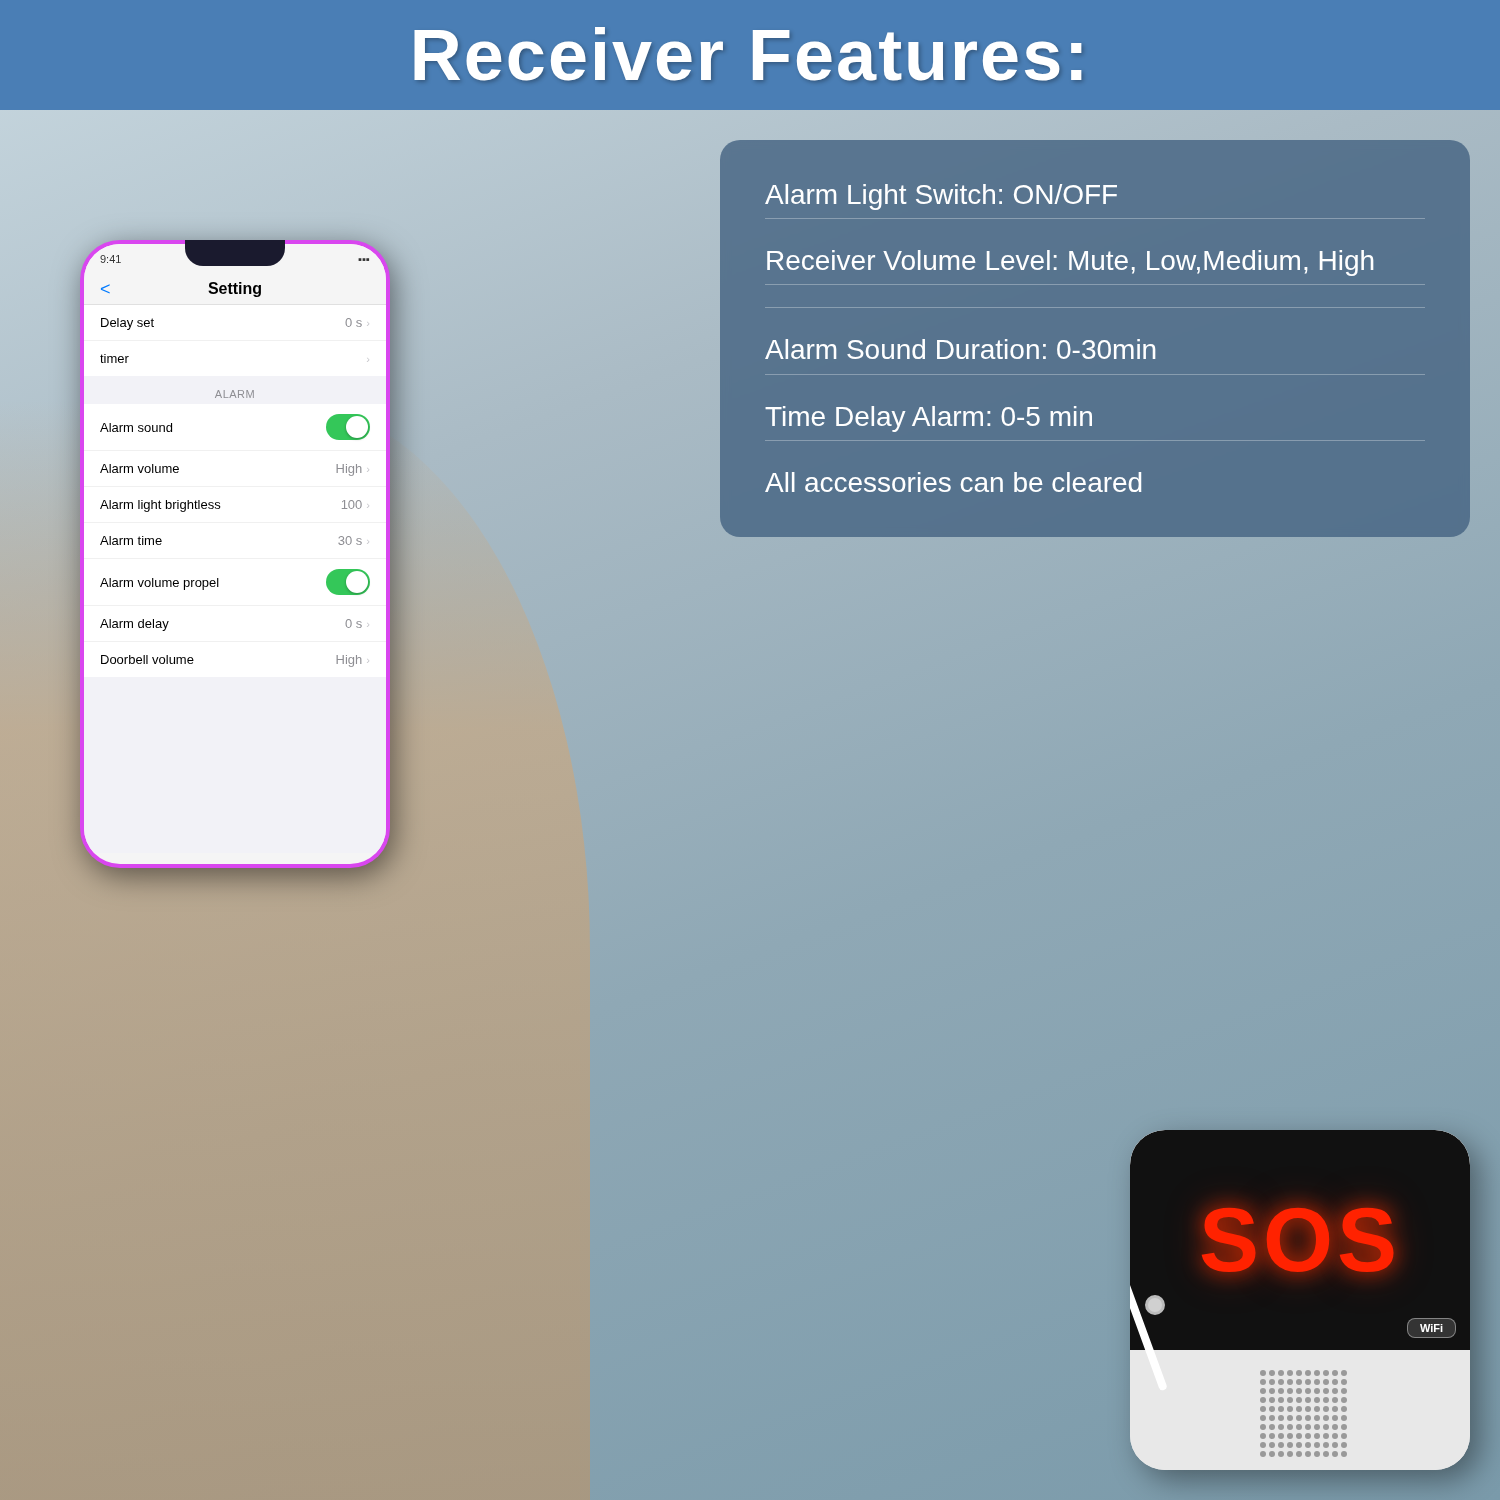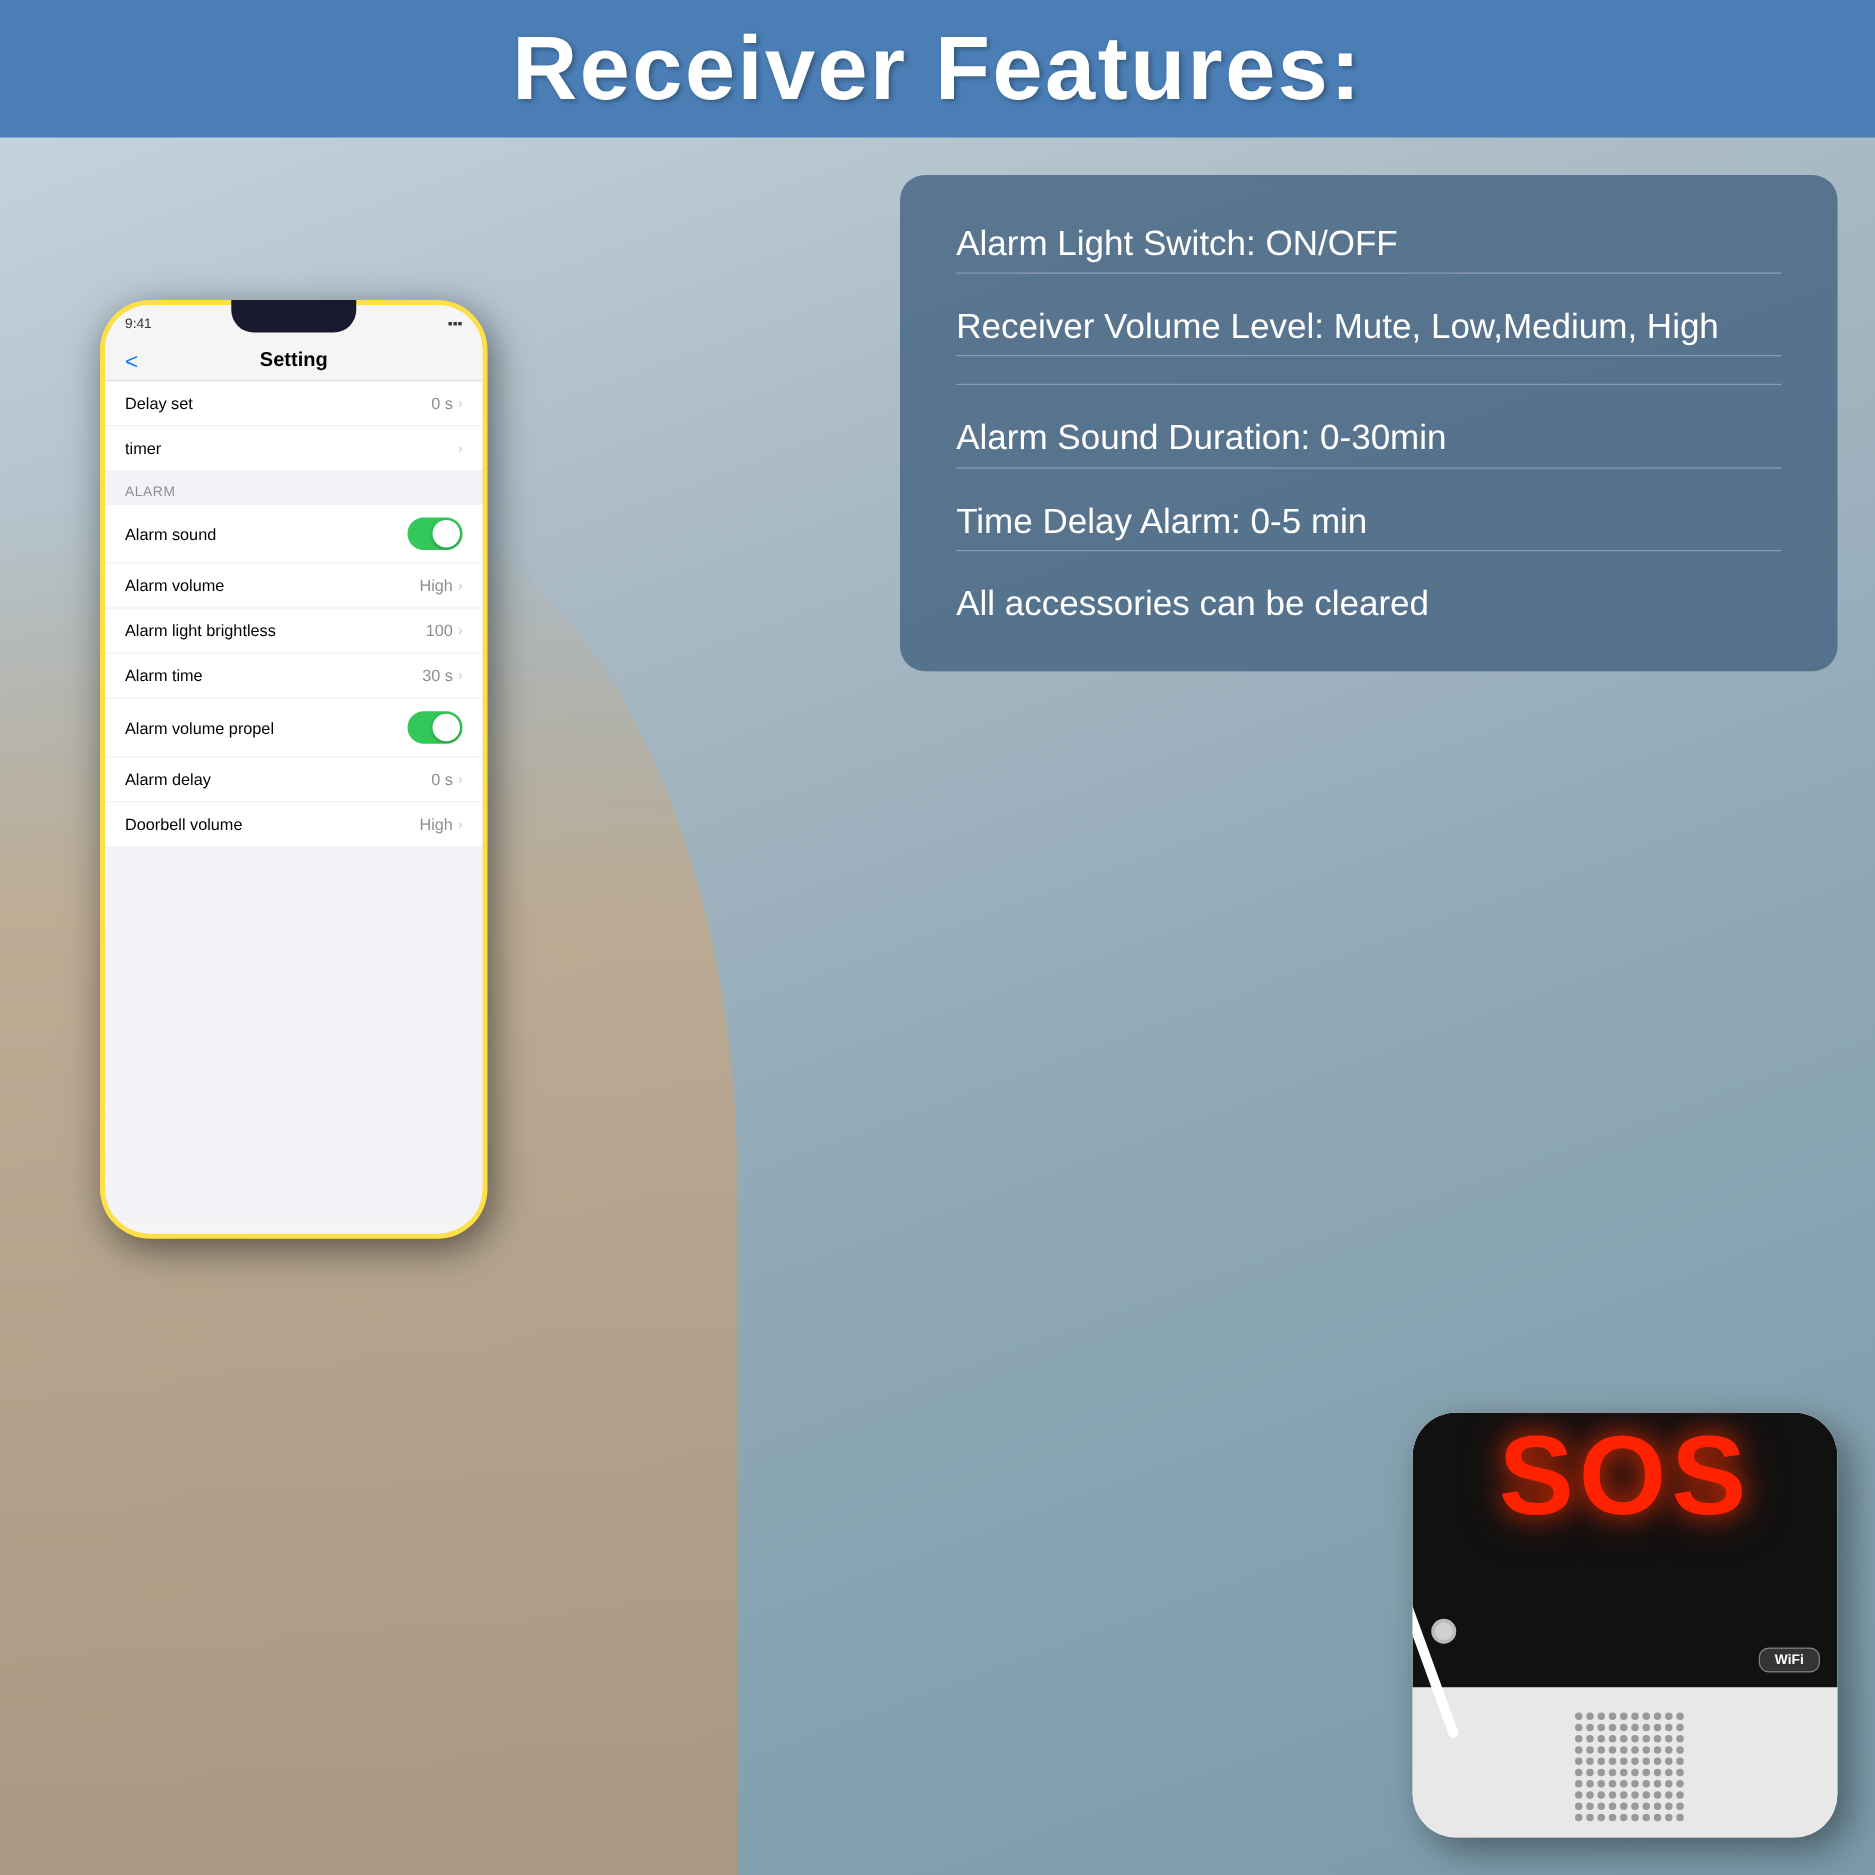--- a/index.html
+++ b/index.html
@@ -62,25 +62,26 @@
       border-radius: 0 50% 0 0;
       opacity: 0.7;
     }
 
     
     .phone {
       position: absolute;
       top: 130px;
       left: 80px;
       width: 310px;
-      height: 751px;
-      background: #fde047;
+      height: 628px;
+      background: #d946ef;
       border-radius: 40px;
       box-shadow: 4px 8px 30px rgba(0,0,0,0.5);
       overflow: hidden;
+      text-align: center;
     }
 
     .phone-notch {
       position: absolute;
       top: 0;
       left: 50%;
       transform: translateX(-50%);
       width: 100px;
       height: 26px;
       background: #1a1a2e;
@@ -266,20 +267,21 @@
 
     .sos-screen {
       position: absolute;
       top: 0;
       left: 0;
       right: 0;
       height: 220px;
       background: #111;
       border-radius: 35px 35px 0 0;
       display: flex;
+      align-items: center;
       justify-content: center;
     }
 
     .sos-text {
       font-size: 90px;
       font-weight: 900;
       color: #ff2200;
       text-shadow: 0 0 20px rgba(255,50,0,0.8), 0 0 40px rgba(255,50,0,0.4);
       font-family: Arial Black, Arial, sans-serif;
       letter-spacing: 4px;

